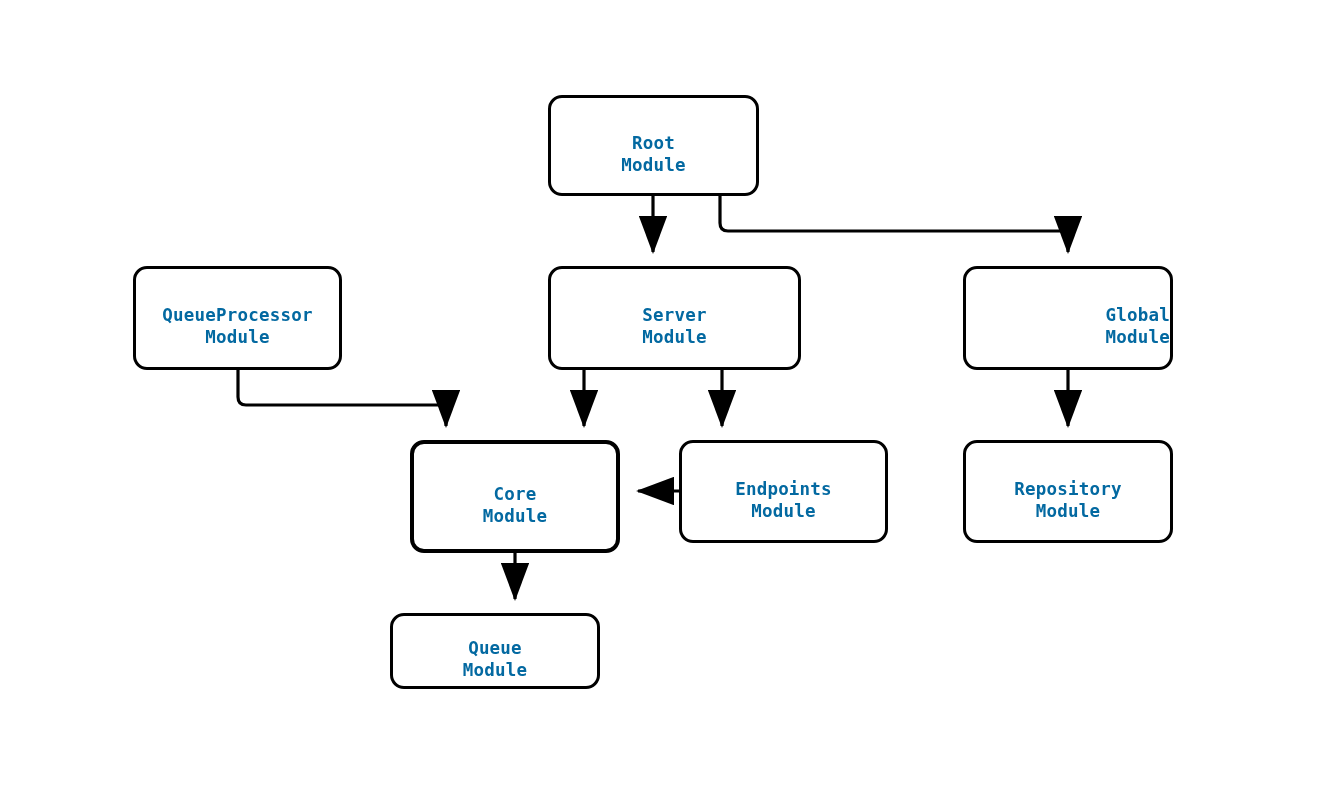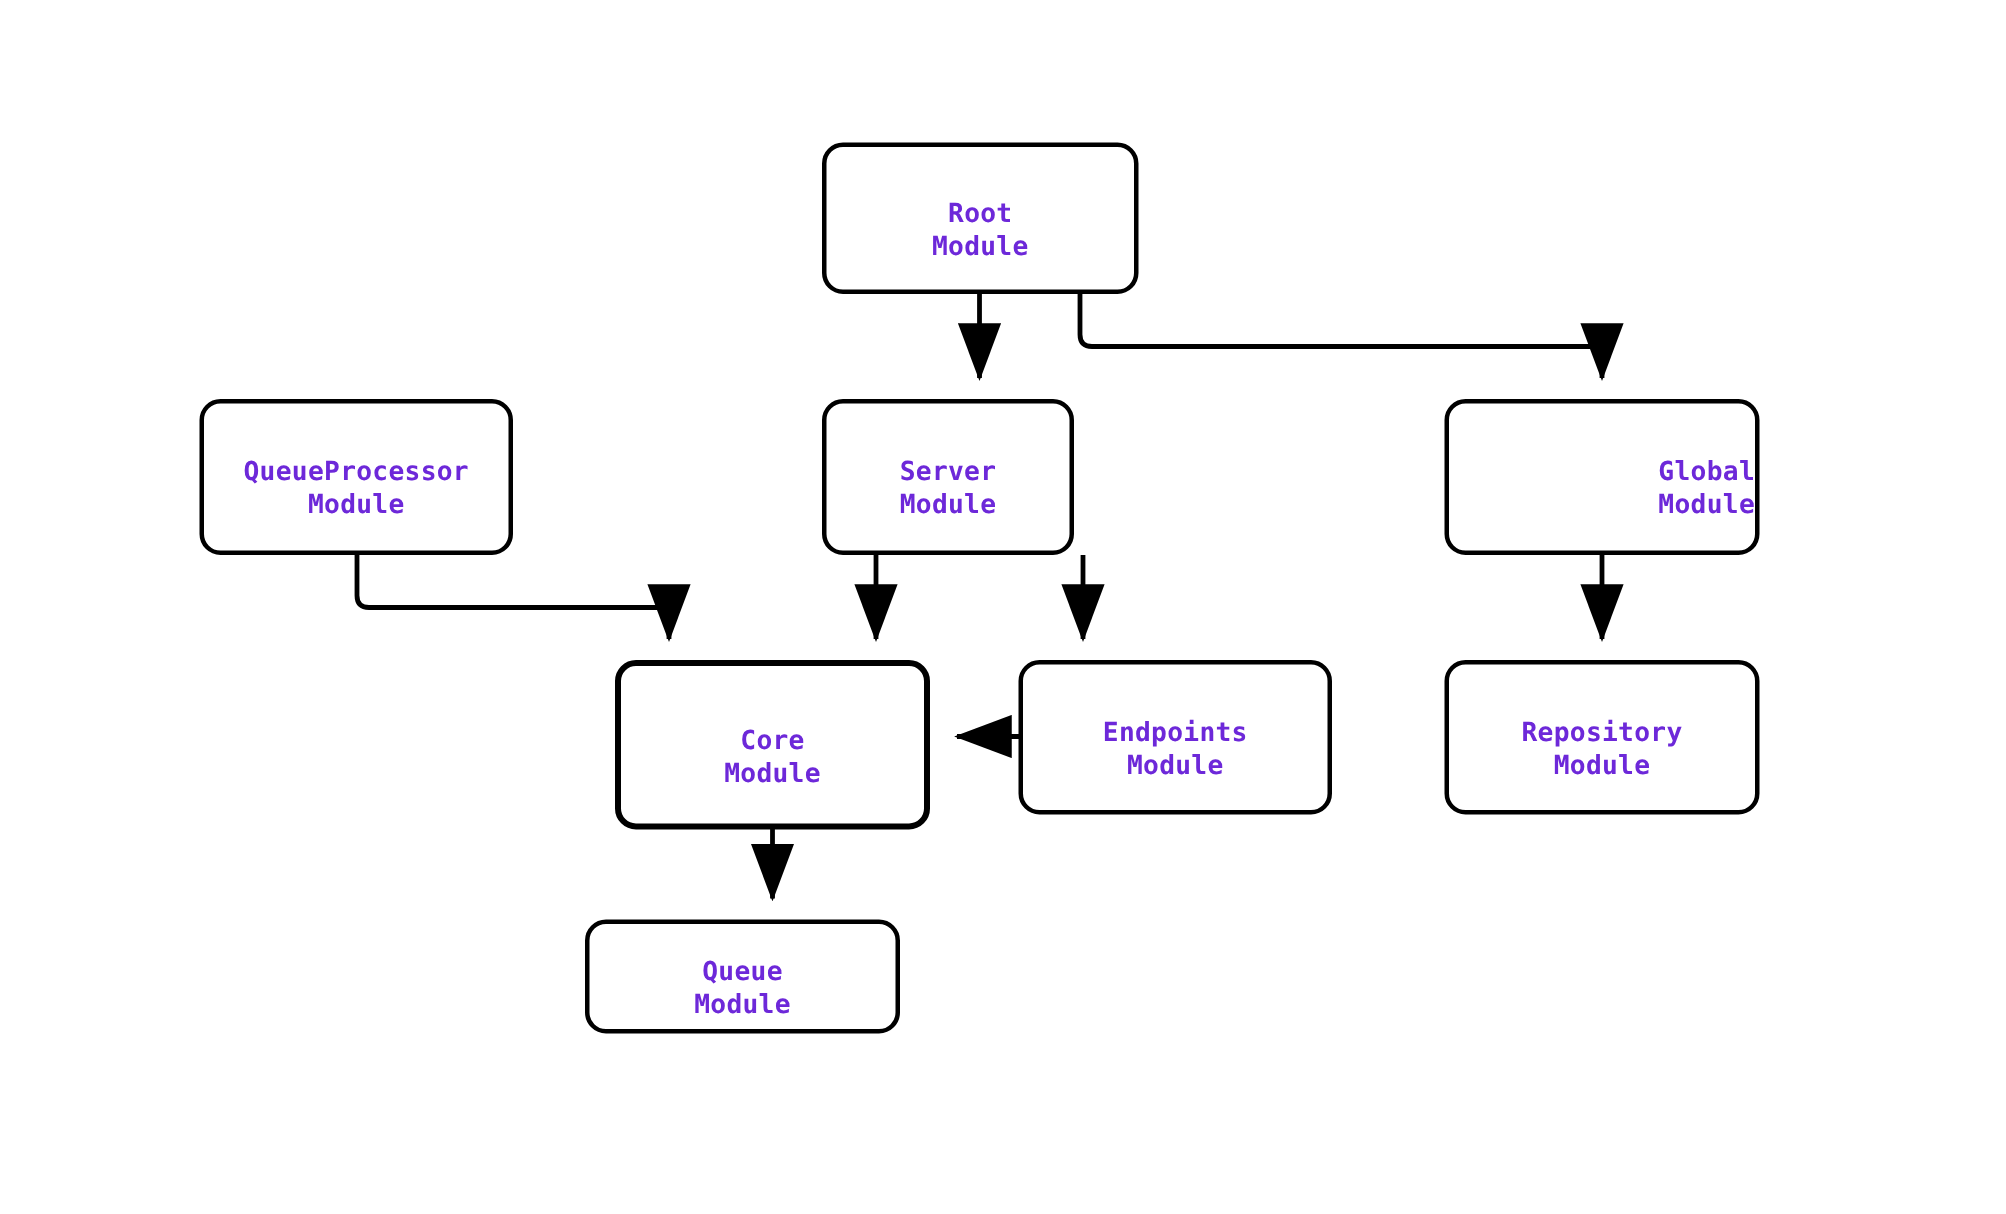--- a/index.html
+++ b/index.html
@@ -38,21 +38,21 @@
     z-index: 2;
   }
   .node.emphasis {
     border-width: 4px;
   }
   .node-label {
     font-family: "DejaVu Sans Mono", "Liberation Mono", monospace;
     font-size: 17.5px;
     font-weight: 700;
     line-height: 22px;
-    color: #6d28d9;
+    color: #0369a1;
     text-align: center;
     white-space: pre-line;
     letter-spacing: 0.2px;
     margin-top: 16px;
   }
 </style>
 </head>
 <body>
 
 <div id="diagram-canvas">
@@ -78,21 +78,21 @@
   <div class="node" style="left:548px;top:95px;width:211px;height:101px;">
     <span class="node-label">Root
 Module</span>
   </div>
 
   <div class="node" style="left:133px;top:266px;width:209px;height:104px;">
     <span class="node-label">QueueProcessor
 Module</span>
   </div>
 
-  <div class="node" style="left:548px;top:266px;width:168px;height:104px;">
+  <div class="node" style="left:548px;top:266px;width:253px;height:104px;">
     <span class="node-label">Server
 Module</span>
   </div>
 
   <div class="node" style="left:963px;top:266px;width:210px;height:104px;justify-content:flex-end;">
     <span class="node-label">Global
 Module</span>
   </div>
 
   <div class="node emphasis" style="left:410px;top:440px;width:210px;height:113px;">

